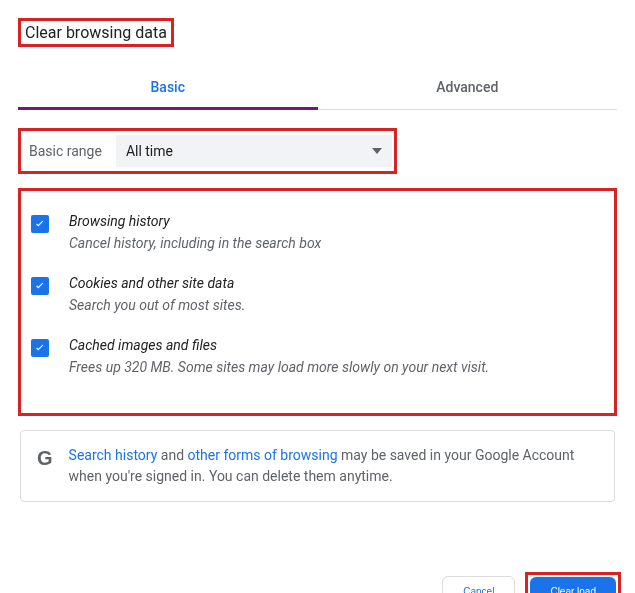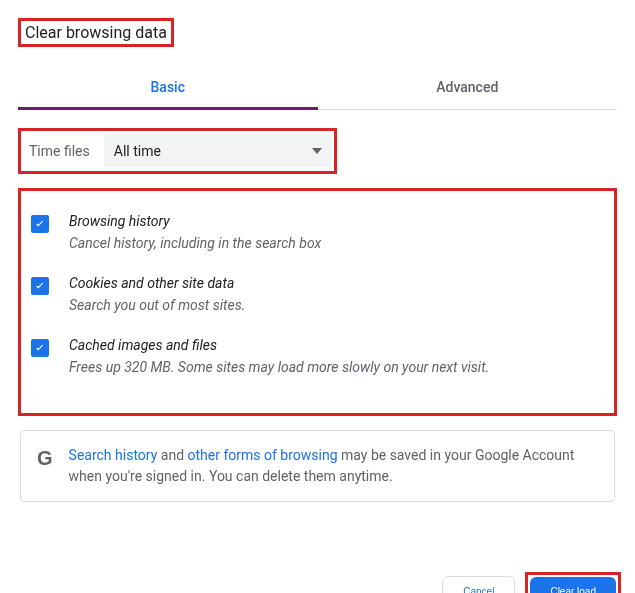--- a/index.html
+++ b/index.html
@@ -6,21 +6,21 @@
     body { font-family: Roboto, Arial, sans-serif; font-size: 14px; color: #202124; background: #fff; width: 635px; }
     .dialog { padding: 18px 18px 10px 18px; }
     .title { font-size: 16px; color: #202124; display: inline-block; padding: 2px 4px; }
     .hl-red { border: 3px solid #d62424; }
     .tabs { display: flex; margin-top: 20px; border-bottom: 1px solid #dadce0; }
     .tab { flex: 1; text-align: center; padding: 12px 0; cursor: pointer; color: #5f6368; font-weight: 500; }
     .tab.active { color: #1a73e8; border-bottom: 3px solid #701a75; margin-bottom: -1px; }
     .timerow { display: flex; align-items: center; margin: 18px 0 14px 0; }
     .timerow-box { border: 3px solid #d62424; display: flex; align-items: center; padding: 4px 2px 4px 8px; }
     .time-label { color: #5f6368; margin-right: 14px; }
-    .time-select { display: flex; align-items: center; background: #f1f3f4; padding: 8px 10px; width: 228px; justify-content: space-between; cursor: pointer; }
+    .time-select { display: flex; align-items: center; background: #f1f3f4; padding: 8px 10px; width: 276px; justify-content: space-between; cursor: pointer; }
     .time-val { color: #202124; }
     .arrow-down { width: 0; height: 0; border-left: 5px solid transparent; border-right: 5px solid transparent; border-top: 6px solid #5f6368; }
     .options-box { border: 3px solid #d62424; padding: 12px 8px 14px 8px; }
     .opt { display: flex; align-items: flex-start; margin: 10px 2px 24px 2px; }
     .opt:last-child { }
     .cb { width: 18px; height: 18px; background: #1a73e8; border-radius: 2px; margin-top: 2px; display: flex; align-items: center; justify-content: center; flex-shrink: 0; cursor: pointer;}
     .cb svg { width: 14px; height: 14px; }
     .opt-text { margin-left: 20px; font-style: italic; }
     .opt-title { color: #202124; font-size: 14px; }
     .opt-desc { color: #5f6368; margin-top: 6px; font-size: 14px; }
@@ -41,21 +41,21 @@
 
   <div class="title hl-red">Clear browsing data</div>
 
   <div class="tabs">
     <div class="tab active">Basic</div>
     <div class="tab">Advanced</div>
   </div>
 
   <div class="timerow">
     <div class="timerow-box">
-      <span class="time-label">Time files</span>
+      <span class="time-label">Basic range</span>
       <div class="time-select">
         <span class="time-val">All time</span>
         <span class="arrow-down"></span>
       </div>
     </div>
   </div>
 
   <div class="options-box">
     <div class="opt">
       <div class="cb">

